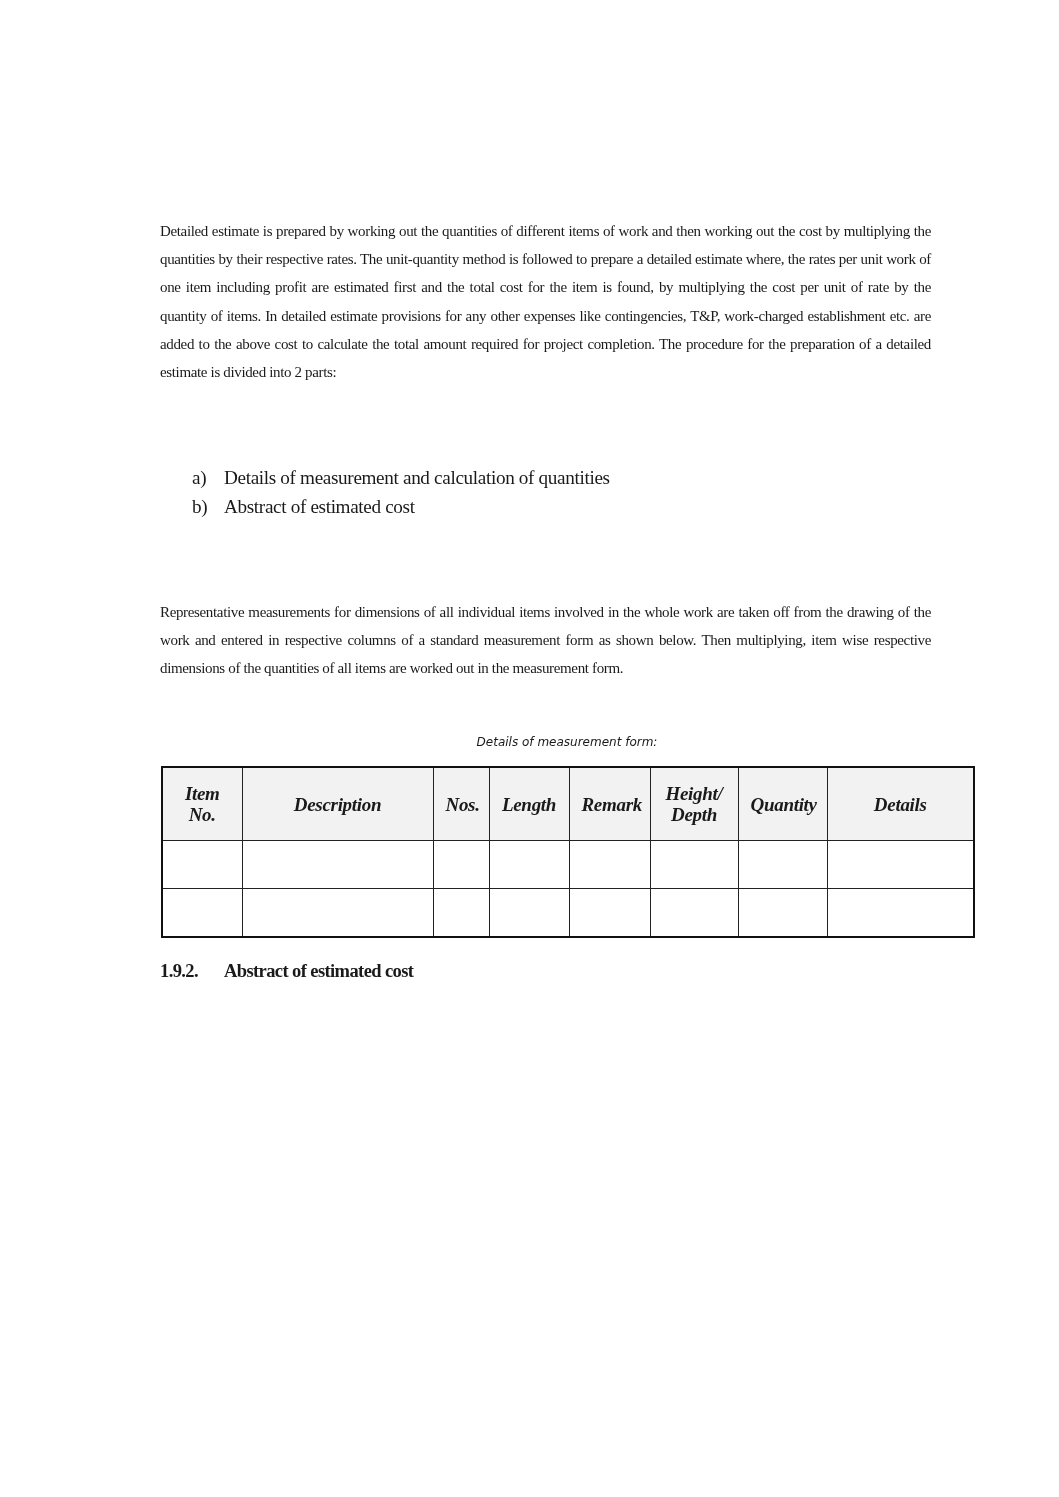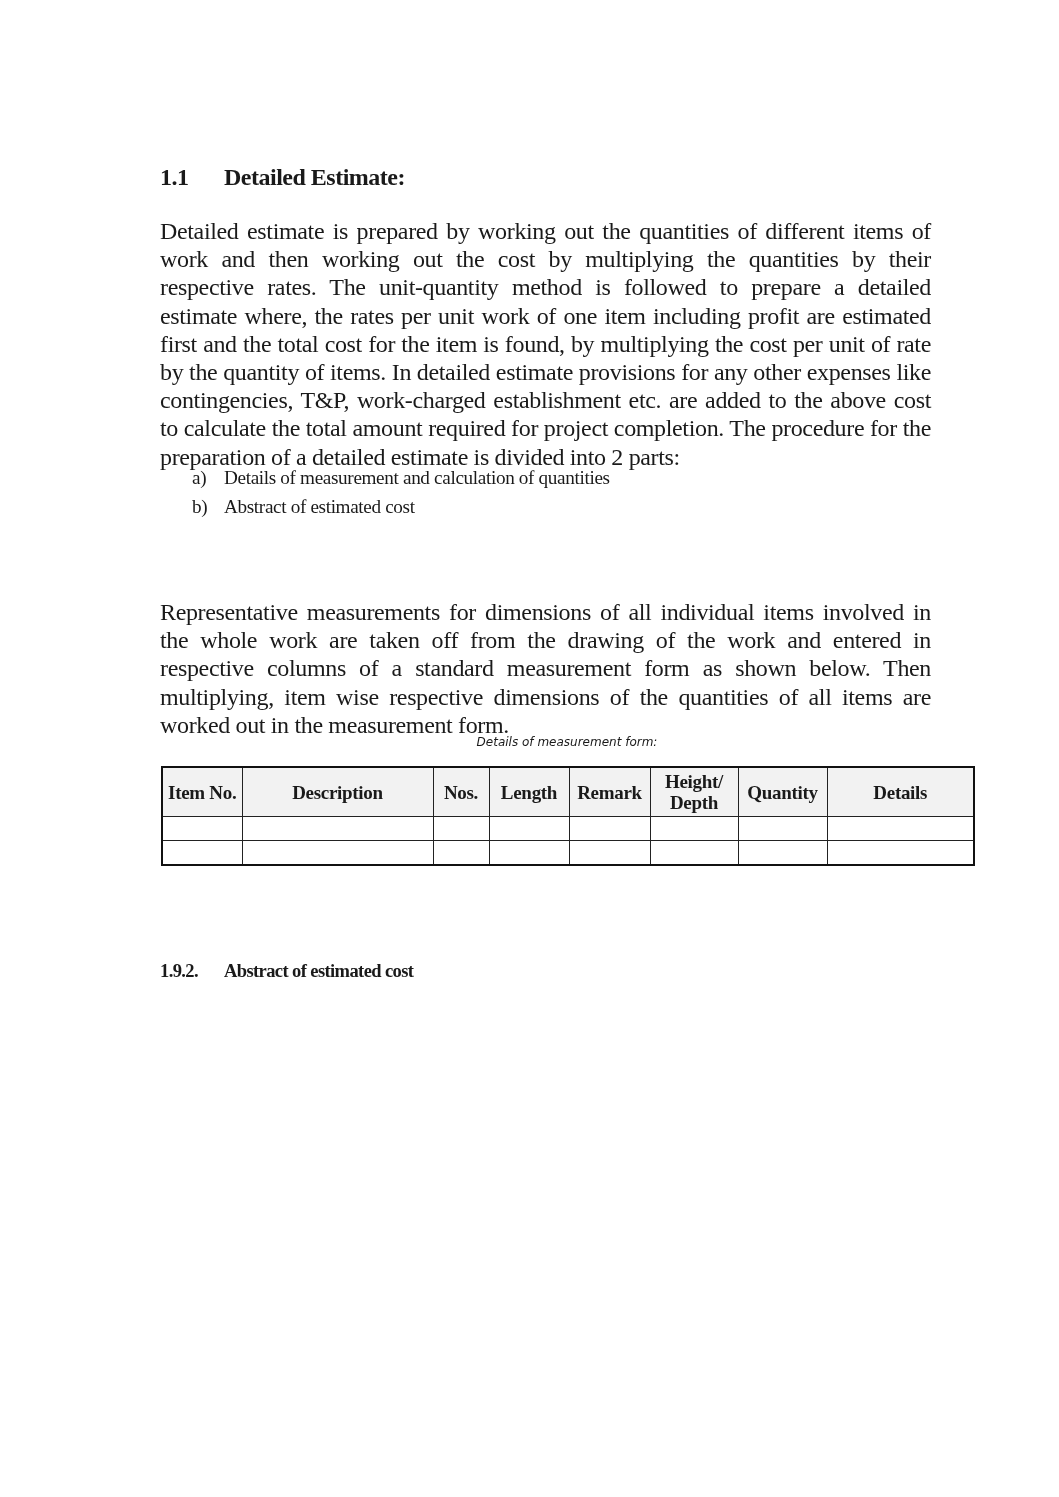--- a/index.html
+++ b/index.html
@@ -1,48 +1,45 @@
 <!DOCTYPE html>
 <html><head>
 <meta charset="utf-8">
 <style>
   html, body { margin: 0; padding: 0; background: #ffffff; }
   body { width: 1059px; height: 1497px; position: relative; overflow: hidden;
          font-family: "Liberation Serif", "DejaVu Serif", serif; color: #1a1a1a; }
   .page { position: absolute; left: 0; top: 0; width: 1059px; height: 1497px; }
   .h1 { position: absolute; left: 160px; top: 164px; font-size: 24px; font-weight: bold; letter-spacing: -0.5px; }
   .h1 .num { display: inline-block; width: 64px; }
-  .para { position: absolute; left: 160px; width: 771px; font-size: 24px; line-height: 28.2px;
+  .para { position: absolute; left: 160px; width: 771px; font-size: 15px; line-height: 28.2px;
           text-align: justify; letter-spacing: -0.35px; margin: 0; }
   .para.p1 { top: 217px; }
   .list { position: absolute; left: 192px; top: 464px; font-size: 19.2px; line-height: 28.5px; letter-spacing: -0.35px; margin: 0; padding: 0; list-style: none; }
   .list li { display: flex; }
   .list .mark { width: 32px; }
   .h2 { position: absolute; left: 160px; font-size: 18.5px; font-weight: bold; letter-spacing: -0.6px; }
   .h2 .num { display: inline-block; width: 64px; }
   .h2.s1 { top: 551px; }
   .h2.s2 { top: 913px; margin-top: 48px; }
   .para.p2 { top: 598px; }
   .para.p3 { top: 960px; }
   .caption { position: absolute; left: 161px; width: 812px; top: 735px; text-align: center;
              font-family: "DejaVu Sans", "Liberation Sans", sans-serif; font-style: italic; font-size: 12px; color: #1a1a1a; }
   table.mform { position: absolute; left: 161px; top: 766px; border-collapse: collapse; table-layout: fixed; width: 812px; }
-  table.mform th, table.mform td { border: 1.3px solid #222; padding: 0; }
+  table.mform th, table.mform td { border: 1.3px solid #222; padding: 12px; font-style: italic; }
   table.mform th { background: #f2f2f2; height: 48px; font-weight: bold; font-size: 19px; line-height: 21px; text-align: center; letter-spacing: -0.3px; }
   table.mform td { height: 23px; }
   table.mform { border: 2px solid #111; }
 </style>
 </head>
 <body>
 
 <div class="page">
 
-  <div class="h1">
-    <span class="num">1.1</span><span>Detailed Estimate:</span>
-  </div>
 
   <p class="para p1">Detailed estimate is prepared by working out the quantities of different items of work and then working out the cost by multiplying the quantities by their respective rates. The unit-quantity method is followed to prepare a detailed estimate where, the rates per unit work of one item including profit are estimated first and the total cost for the item is found, by multiplying the cost per unit of rate by the quantity of items. In detailed estimate provisions for any other expenses like contingencies, T&amp;P, work-charged establishment etc. are added to the above cost to calculate the total amount required for project completion. The procedure for the preparation of a detailed estimate is divided into 2 parts:</p>
 
   <ul class="list">
     <li>
       <span class="mark">a)</span>
       <span>Details of measurement and calculation of quantities</span>
     </li>
     <li>
       <span class="mark">b)</span>

